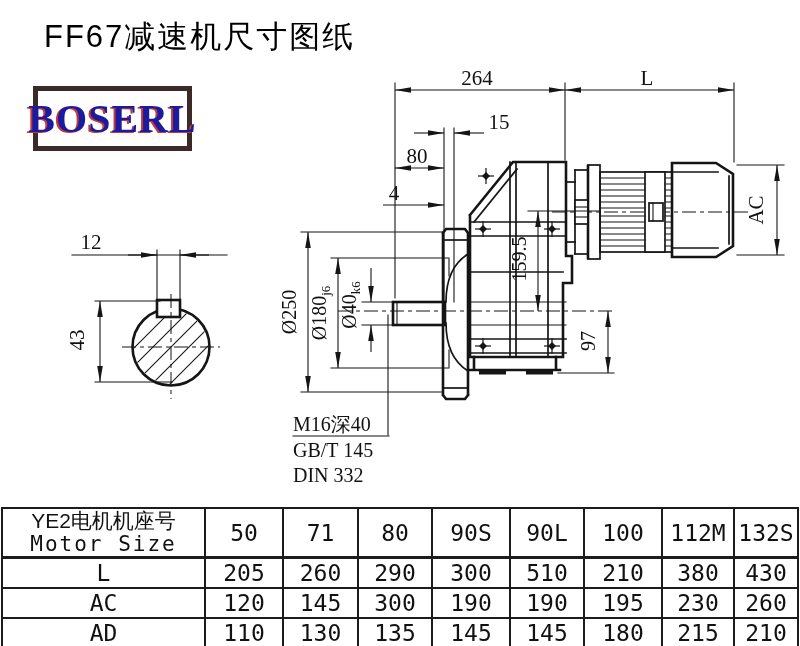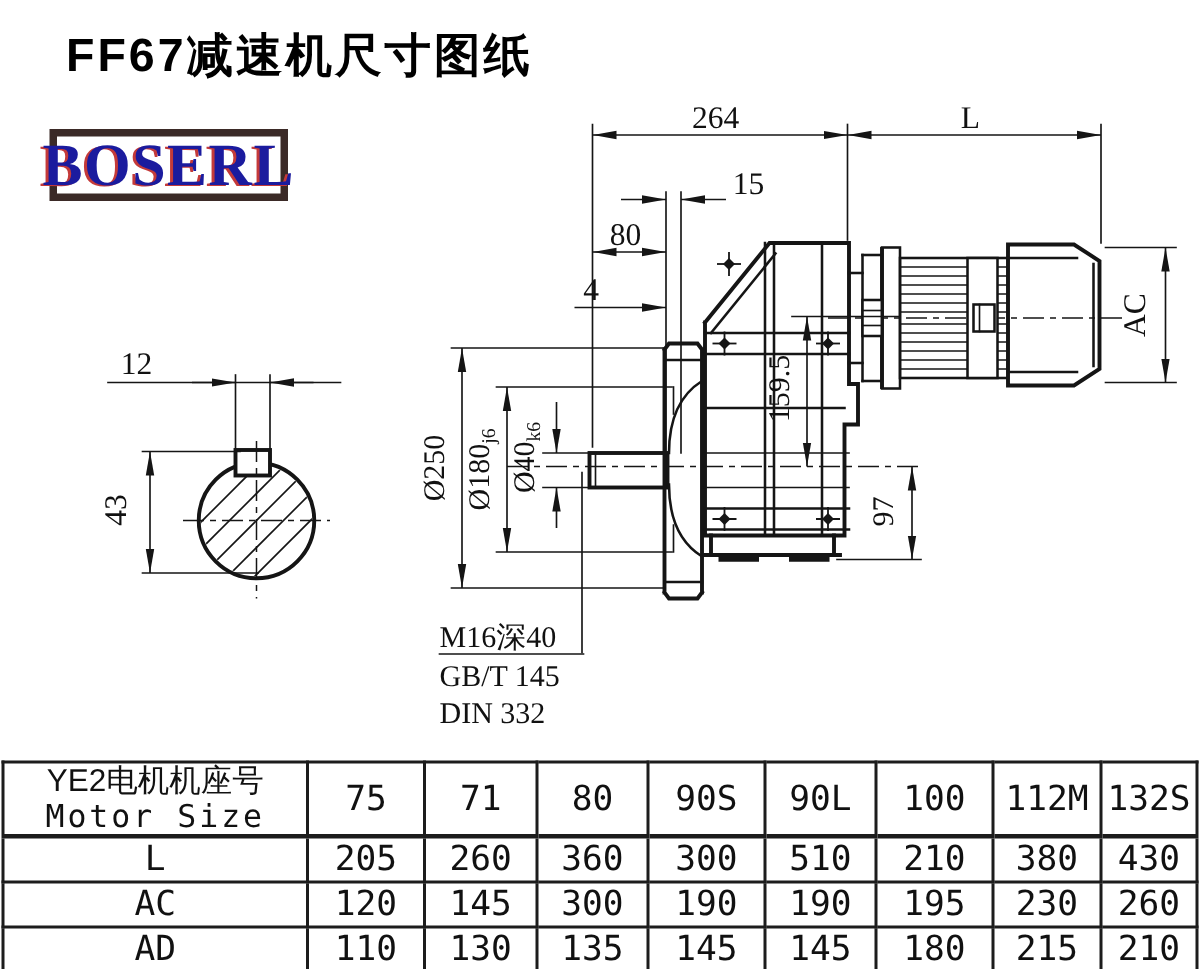--- a/index.html
+++ b/index.html
@@ -1,20 +1,20 @@
 <!DOCTYPE html>
 <html><head>
 <meta charset="utf-8">
 <style>
   html,body{margin:0;padding:0;background:#fff;}
   .page{position:relative;width:800px;height:646px;background:#ffffff;overflow:hidden;
         font-family:"Liberation Sans",sans-serif;color:#111;}
-  .title{position:absolute;left:44px;top:16px;font-size:31px;font-weight:bold;
+  .title{position:absolute;left:44px;top:16px;font-size:31px;font-weight:normal;
          letter-spacing:2px;font-family:"Liberation Sans",sans-serif;color:#000;}
-  .logo{position:absolute;left:33px;top:86px;width:159px;height:48px;box-sizing:border-box;
+  .logo{position:absolute;left:33px;top:86px;width:159px;height:65px;box-sizing:border-box;
         border:5px solid #3b2a27;background:#fff;display:flex;align-items:center;justify-content:center;}
   .logo span{font-family:"Liberation Serif",serif;font-size:40px;font-weight:600;
         color:#1b1b9e;letter-spacing:1px;text-shadow:-2px 1px 0 #c43a3a;line-height:1;}
   svg.draw{position:absolute;left:0;top:0;}
   
   .ol{stroke:#151515;stroke-width:2.6;fill:none;stroke-linejoin:miter;stroke-linecap:square;}
   .ml{stroke:#151515;stroke-width:1.7;fill:none;stroke-linecap:square;}
   .tl{stroke:#151515;stroke-width:1.1;fill:none;stroke-linecap:square;}
   .dim{stroke:#151515;stroke-width:1.1;fill:none;marker-start:url(#arr);marker-end:url(#arr);}
   .dima{stroke:#151515;stroke-width:1.1;fill:none;marker-end:url(#arr);}
@@ -262,34 +262,34 @@
         <col style="width:78px">
         <col style="width:72px">
       <col style="width:64px">
     </colgroup>
     <tbody>
       <tr class="hdr">
         <td>
           <div class="hcell-cn">YE2电机机座号</div>
           <div class="hcell-en">Motor Size</div>
         </td>
-        <td>75</td>
+        <td>50</td>
         <td>71</td>
         <td>80</td>
         <td>90S</td>
         <td>90L</td>
         <td>100</td>
         <td>112M</td>
         <td>132S</td>
       </tr>
       <tr class="datarow">
         <td>L</td>
         <td>205</td>
         <td>260</td>
-        <td>360</td>
+        <td>290</td>
         <td>300</td>
         <td>510</td>
         <td>210</td>
         <td>380</td>
         <td>430</td>
       </tr>
       <tr class="datarow">
         <td>AC</td>
         <td>120</td>
         <td>145</td>

